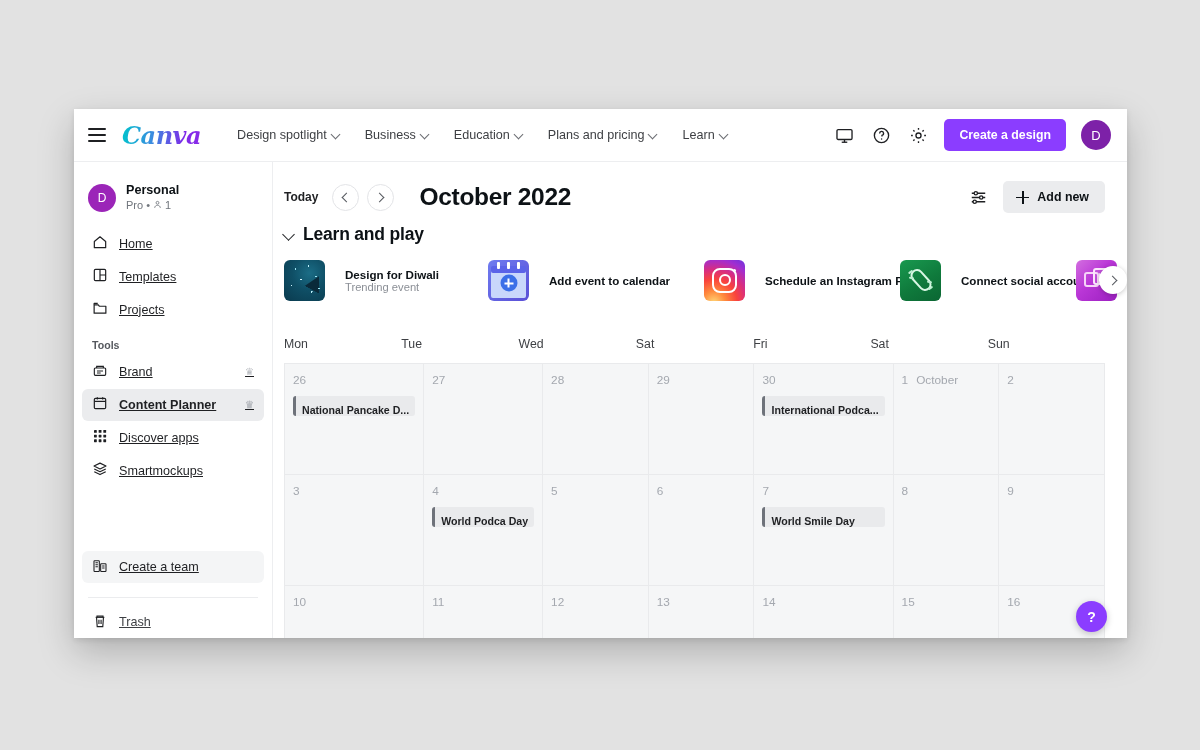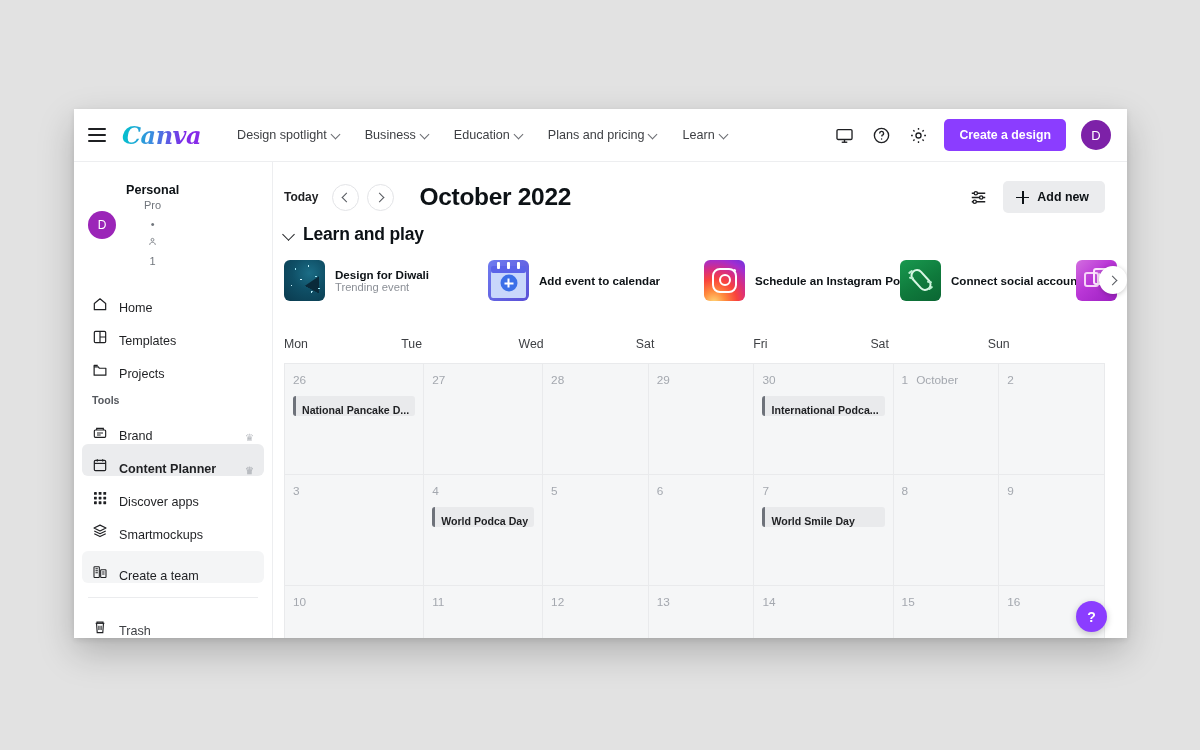--- a/index.html
+++ b/index.html
@@ -90,27 +90,27 @@
     position: relative;
   }
   .account { display: flex; align-items: center; gap: 10px; padding: 6px 6px 14px 6px; cursor: pointer; }
   .avatar-side {
     width: 28px; height: 28px; border-radius: 50%;
     background: #9b25b8; color: #fff;
     display: flex; align-items: center; justify-content: center;
     font-size: 12px;
   }
   .acct-name { font-size: 12.6px; font-weight: 700; color: #0d1216; line-height: 1.3; }
-  .acct-sub { font-size: 11px; color: #70757c; display: flex; align-items: center; gap: 3px; line-height: 1.4; flex-direction: column; }
+  .acct-sub { font-size: 11px; color: #70757c; display: flex; align-items: center; gap: 3px; line-height: 1.4; }
 
   .nav-list { display: flex; flex-direction: column; gap: 1px; }
   .side-item {
-    display: flex; align-items: flex-end; gap: 11px;
+    display: flex; align-items: center; gap: 11px;
     height: 32px; padding: 0 10px; border-radius: 6px;
-    font-size: 12.6px; color: #1f2023; cursor: pointer;
+    font-size: 12.6px; color: #1f2023; cursor: pointer; text-decoration: underline;
   }
   .side-item.active { background: #ebecee; font-weight: 700; }
   .side-item .sidelabel { flex: 1; }
   .crown { color: #b9bcc1; font-size: 10px; }
   .tools-label { font-size: 10.6px; font-weight: 700; color: #55585e; padding: 13px 10px 5px 10px; }
   .side-divider { height: 1px; background: #ebecee; margin: 14px 6px 8px 6px; }
   .side-bottom { position: absolute; left: 8px; right: 8px; bottom: 0; }
 
   
   .main { flex: 1; background: #fff; position: relative; overflow: hidden; padding-left: 11px; }
@@ -146,21 +146,21 @@
   .chev-down::before {
     content: ""; position: absolute; left: 0; top: 1px;
     width: 8px; height: 8px;
     border-right: 1.7px solid #1f2023; border-bottom: 1.7px solid #1f2023;
     transform: rotate(45deg);
   }
   .section-title { font-size: 17.5px; font-weight: 700; color: #0d1216; letter-spacing: -0.2px; }
 
   
   .cards { display: flex; align-items: center; gap: 0; margin-top: 11px; position: relative; height: 48px; }
-  .card { display: flex; align-items: center; gap: 10px; cursor: pointer; flex: none; }
+  .card { display: flex; align-items: center; gap: 20px; cursor: pointer; flex: none; }
   .thumb { width: 41px; height: 41px; border-radius: 6px; flex: none; position: relative; overflow: hidden; }
   .card-txt { display: flex; flex-direction: column; justify-content: center; }
   .card-title { font-size: 11.6px; font-weight: 700; color: #0d1216; white-space: nowrap; }
   .card-sub { font-size: 11.2px; color: #8b8f96; white-space: nowrap; }
 
   .th-diwali { background: radial-gradient(circle at 62% 32%, #1b6d86 0%, #0f4f66 45%, #0a3a4e 100%); }
   .th-diwali::before {
     content: ""; position: absolute; left: 5px; bottom: 4px;
     width: 30px; height: 26px;
     background: linear-gradient(28deg, transparent 46%, #0a2a3a 47%, #0a2a3a 100%);

